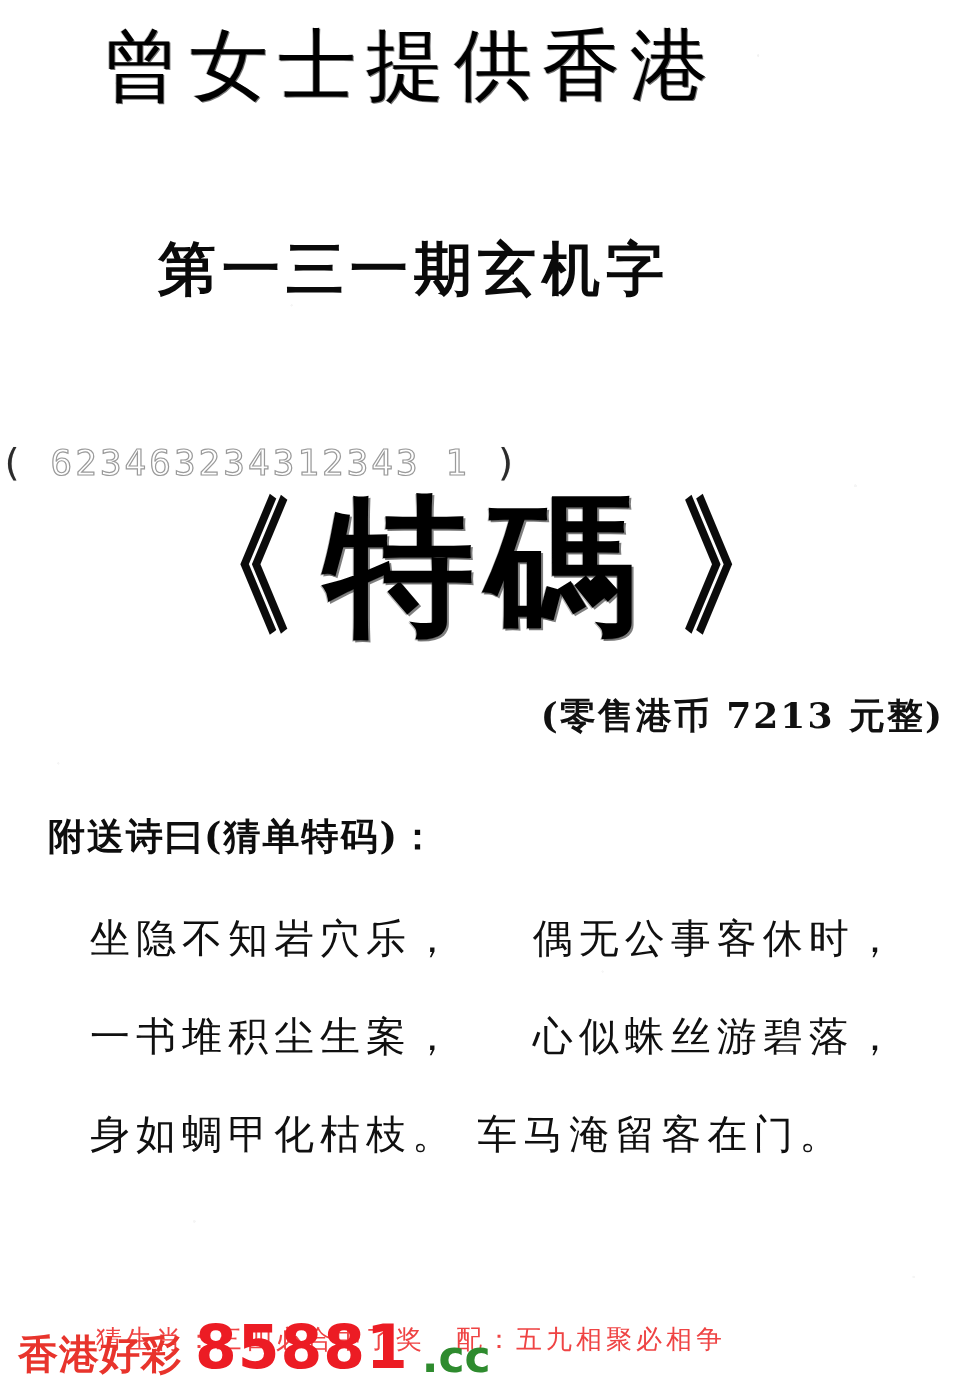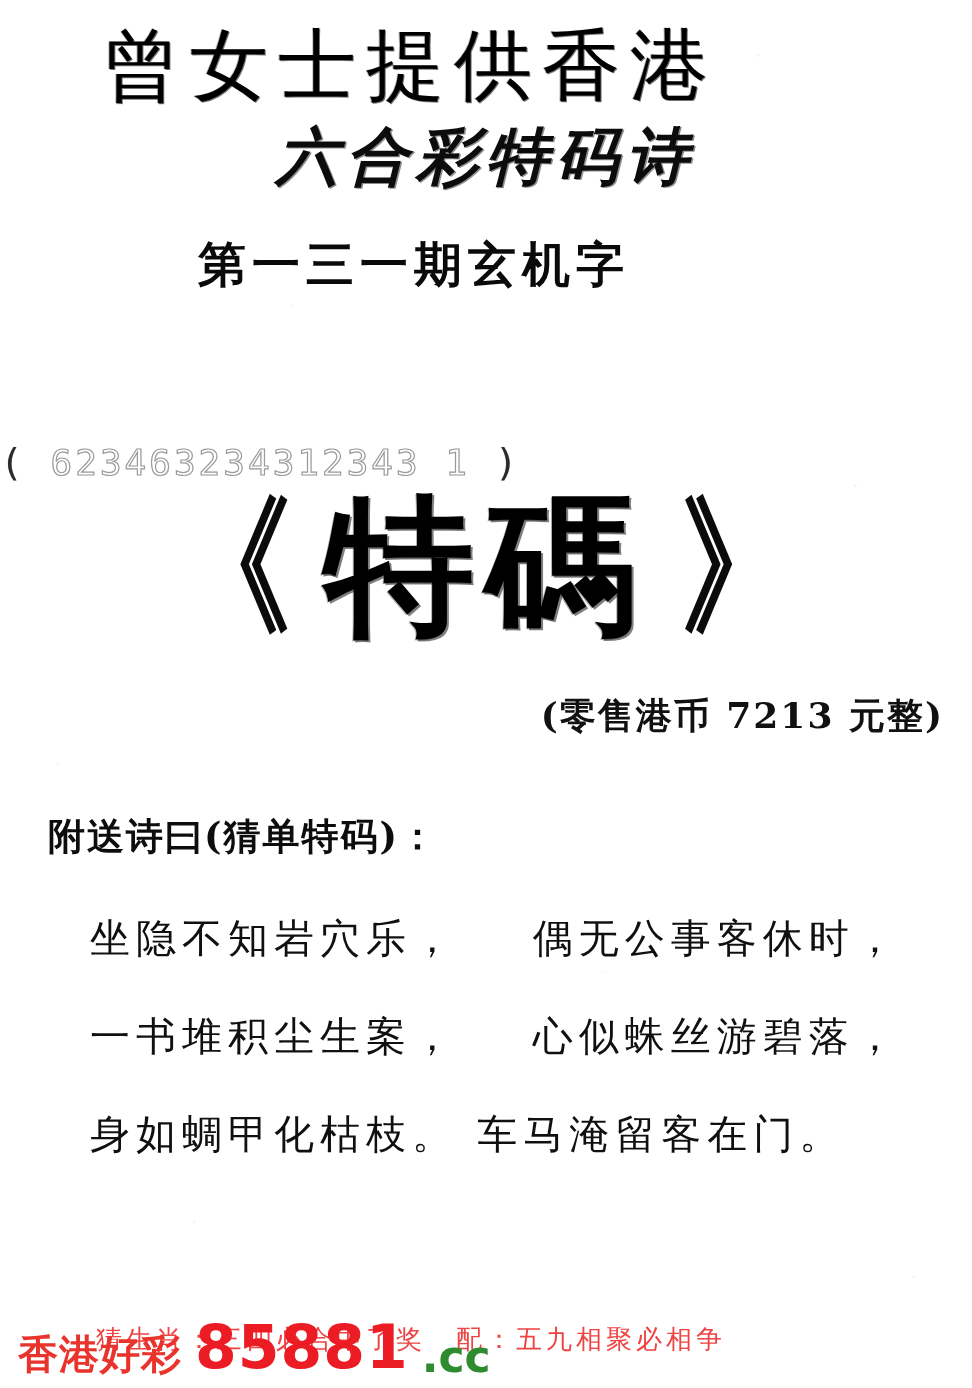--- a/index.html
+++ b/index.html
@@ -70,21 +70,21 @@
     text-shadow: 1.5px 1px 0 rgba(0,0,0,0.45);
   }
   .title-issue {
     position: absolute;
     top: 240px;
     left: 0;
     width: 828px;
     text-align: center;
     font-family: "DejaVu Serif", "Liberation Serif", serif;
     font-weight: bold;
-    font-size: 48px;
+    font-size: 58px;
     letter-spacing: 6px;
     line-height: 1.0;
     color: #0a0a0a;
   }
 
   
   .notice-row {
     position: absolute;
     top: 370px;
     left: 0;
@@ -236,21 +236,20 @@
   }
 </style>
 </head>
 <body>
 
 <div class="paper"></div>
 
 <div class="sheet">
 
   <div class="title-main">曾女士提供香港</div>
-  <div class="title-sub">六合彩特码诗</div>
   <div class="title-issue">第一三一期玄机字</div>
 
 
   <div class="serial">
     <span class="paren">(</span>
     <span>623463234312343 1</span>
     <span class="paren">)</span>
   </div>
 
   <div class="bigword-wrap">

